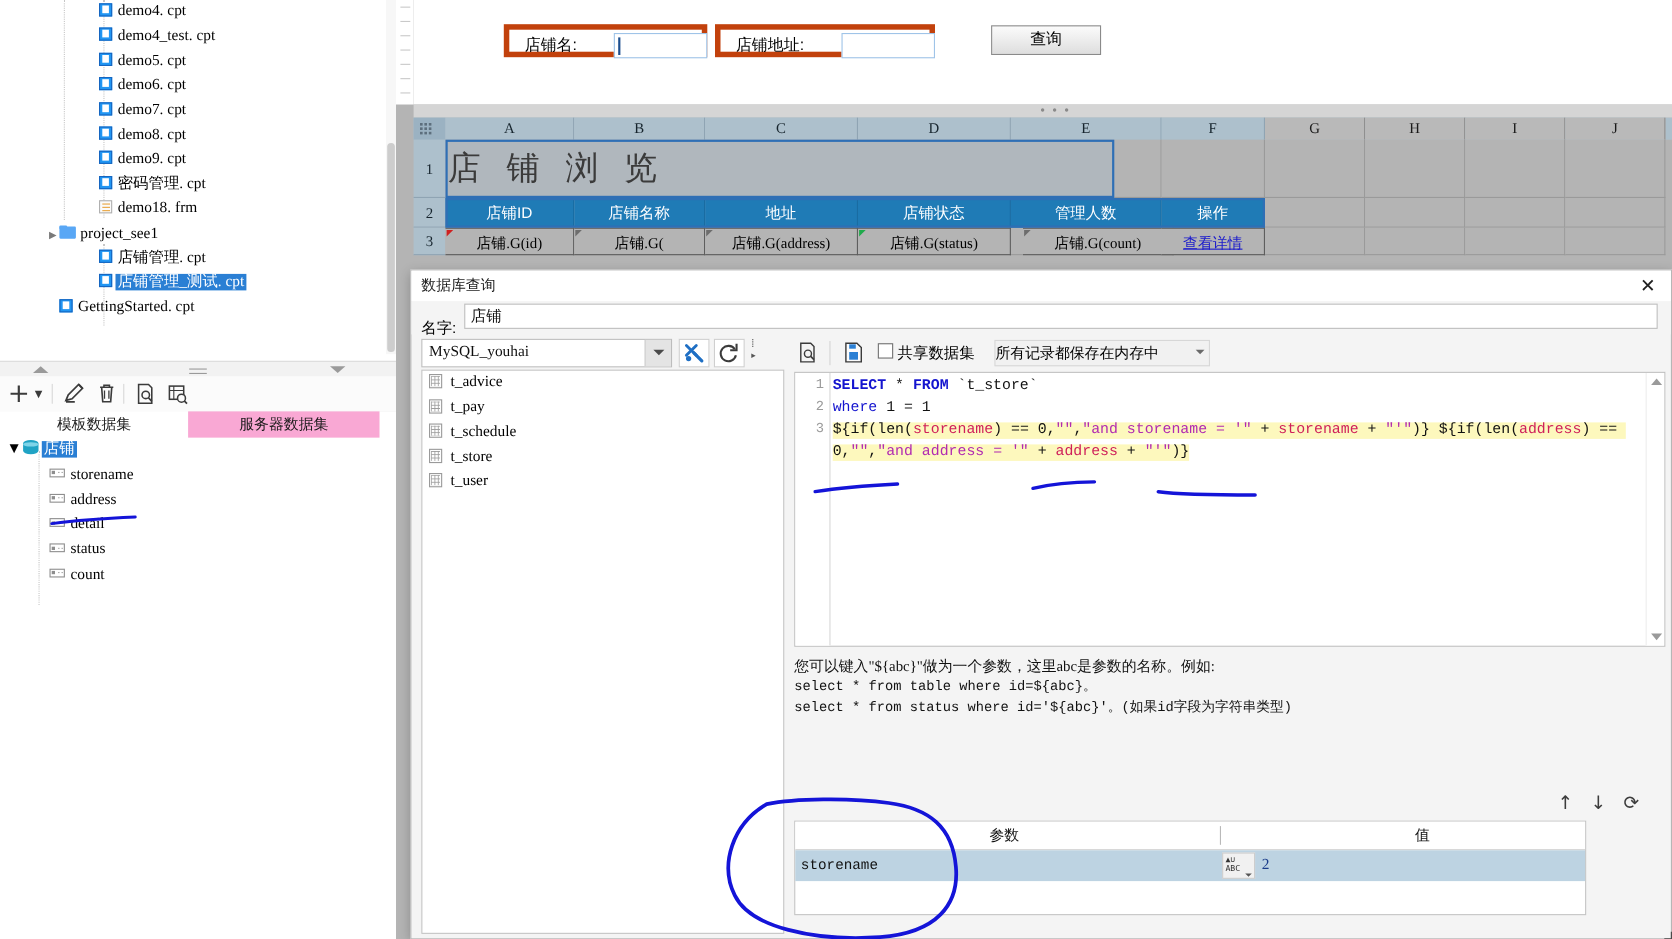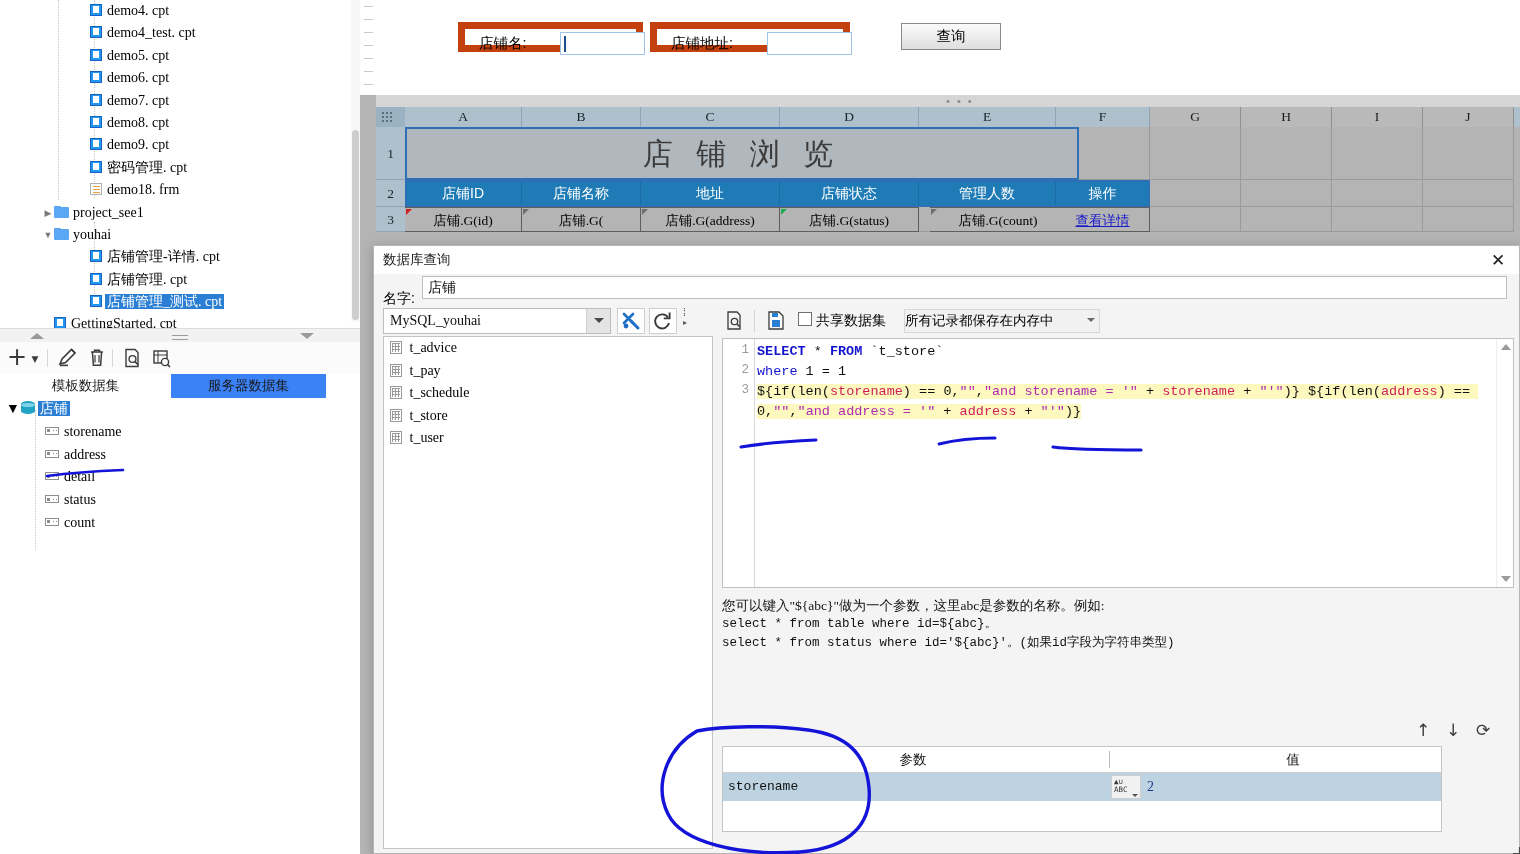--- a/index.html
+++ b/index.html
@@ -43,39 +43,39 @@
   
   #ds-toolbar{left:0;top:342px;width:360px;height:32px;background:#fbfbfb;border-bottom:1px solid #e2e2e2;}
   .tb-btn{position:absolute;top:4px;width:26px;height:24px;cursor:default;}
   .tb-sep{position:absolute;top:7px;width:1px;height:18px;background:#d7d7d7;}
   .gl{position:absolute;font-size:20px;line-height:24px;color:#3b3b3b;width:100%;text-align:center;font-family:"DejaVu Sans",sans-serif;}
 
   
   #ds-tabs{left:0;top:374px;width:360px;height:24px;background:#fff;}
   .ds-tab{position:absolute;top:0;height:24px;line-height:24px;text-align:center;font-size:13.5px;color:#1a1a1a;}
   #tab-tpl{left:0;width:171px;background:#fff;}
-  #tab-srv{left:171px;width:155px;background:#3b82f6;font-family:Liberation Serif, serif;}
+  #tab-srv{left:171px;width:174px;background:#f9a8d4;font-family:Liberation Serif, serif;}
 
   
   #ds-tree{left:0;top:398px;width:360px;height:165px;background:#fff;}
   .ds-row{position:relative;height:22.8px;line-height:22.8px;white-space:nowrap;font-family:"Liberation Serif","DejaVu Serif",serif;font-size:14px;}
   .ico-db{display:inline-block;width:18px;height:15px;vertical-align:-3px;position:relative;}
   .ico-db:before{content:"";position:absolute;left:1px;top:0;width:14px;height:13px;background:#20a3c4;border-radius:50%/24%;}
   .ico-db:after{content:"";position:absolute;left:1px;top:1.5px;width:14px;height:4px;background:#7fd4e8;border-radius:50%;}
   .ico-fld{display:inline-block;width:18px;height:12px;vertical-align:-2px;position:relative;}
   .ico-fld:before{content:"";position:absolute;left:1px;top:1px;width:14px;height:8px;border:1px solid #8e8e8e;background:#fff;box-sizing:border-box;}
   .ico-fld:after{content:"";position:absolute;left:3px;top:3.5px;width:3px;height:3px;background:#8e8e8e;box-shadow:5px 0 0 -1px #8e8e8e,8px 0 0 -1px #8e8e8e;}
 
   
   #report-area{left:360px;top:0;width:1160px;height:854px;background:#b4b4b4;}
   #form-band{left:16px;top:0;width:1144px;height:95px;background:#fff;}
   #form-rowlabels{left:0;top:0;width:16px;height:95px;background:#ffffff;}
   .rl-tick{position:absolute;left:4px;width:9px;height:1px;background:#c9c9c9;}
 
-  .fld-group{position:absolute;top:22px;height:30px;border:7px solid #c2410c;background:#fff;box-sizing:border-box;}
+  .fld-group{position:absolute;top:22px;height:30px;border:5px solid #c2410c;background:#fff;box-sizing:border-box;}
   .fld-label{position:absolute;line-height:28px;font-size:14.5px;color:#000;}
   .fld-input{position:absolute;top:3px;height:23px;border:1px solid #9fc4e8;background:#fff;box-sizing:border-box;}
   .caret{position:absolute;left:3px;top:3px;width:2px;height:16px;background:#1c4f8f;}
   #btn-query{position:absolute;top:23px;left:525px;width:100px;height:27px;
     background:linear-gradient(#fbfbfb,#dedede);border:1px solid #8a8a8a;box-sizing:border-box;
     font-size:14.5px;line-height:25px;text-align:center;color:#000;}
 
   
   #grid-wrap{left:16px;top:95px;width:1144px;height:155px;}
   #grid-handle{left:0;top:0;width:1144px;height:12px;background:#d5d5d5;}
@@ -86,23 +86,23 @@
     background-image:radial-gradient(#5d6f7d 45%,transparent 46%);
     background-size:4px 4px;}
   .col-cell{position:absolute;top:0;height:20px;line-height:20px;text-align:center;
     font-family:"Liberation Serif","DejaVu Serif",serif;font-size:13.5px;color:#16242d;
     border-right:1px solid #8fa4b3;box-sizing:border-box;background:#adc0cc;}
   .col-cell.grey{background:#b9b9b9;border-right:1px solid #8f8f8f;color:#1a1a1a;}
   .row-hdr{position:absolute;left:0;width:29px;text-align:center;
     font-family:"Liberation Serif","DejaVu Serif",serif;font-size:13.5px;color:#16242d;
     background:#adc0cc;border-bottom:1px solid #8fa4b3;box-sizing:border-box;}
   .gcell{position:absolute;box-sizing:border-box;border-right:1px solid #9a9a9a;border-bottom:1px solid #9a9a9a;background:#b4b4b4;}
-  #title-cell{position:absolute;left:29px;top:32px;width:674px;height:53px;
+  #title-cell{position:absolute;left:29px;top:32px;width:608px;height:53px;
     background:#b0b7bd;border:2px solid #2f6fb5;box-sizing:border-box;
-    text-align:center;line-height:50px;font-size:30px;letter-spacing:8px;color:#3b3b3b;
+    line-height:50px;font-size:30px;letter-spacing:8px;color:#3b3b3b;
     font-family:"Liberation Serif","DejaVu Serif",serif;}
   .hdr2{position:absolute;top:85px;height:27px;background:#1f7bb6;color:#fff;
     text-align:center;line-height:27px;font-size:14px;border-right:1px solid #1461918c;box-sizing:border-box;}
   .row3{position:absolute;top:112px;height:25px;background:#b4b4b4;color:#000;
     text-align:center;line-height:25px;font-size:13.5px;
     font-family:"Liberation Serif","DejaVu Serif",serif;
     border-right:1px solid #5e5e5e;border-bottom:1px solid #5e5e5e;border-top:1px solid #5e5e5e;box-sizing:border-box;}
   .cellmark{position:absolute;left:1px;top:1px;width:0;height:0;border-top:6px solid #cf2020;border-right:6px solid transparent;}
   .cellmark.g{border-top-color:#1faa4b;}
   .cellmark.b{border-top-color:#6d6d6d;}
@@ -195,22 +195,20 @@
       <div class="tree-row"><span style="display:inline-block;width:42px"></span><span class="tw"></span><span class="ico-cpt"></span><span class="tree-label">demo4. cpt</span></div>
       <div class="tree-row"><span style="display:inline-block;width:42px"></span><span class="tw"></span><span class="ico-cpt"></span><span class="tree-label">demo4_test. cpt</span></div>
       <div class="tree-row"><span style="display:inline-block;width:42px"></span><span class="tw"></span><span class="ico-cpt"></span><span class="tree-label">demo5. cpt</span></div>
       <div class="tree-row"><span style="display:inline-block;width:42px"></span><span class="tw"></span><span class="ico-cpt"></span><span class="tree-label">demo6. cpt</span></div>
       <div class="tree-row"><span style="display:inline-block;width:42px"></span><span class="tw"></span><span class="ico-cpt"></span><span class="tree-label">demo7. cpt</span></div>
       <div class="tree-row"><span style="display:inline-block;width:42px"></span><span class="tw"></span><span class="ico-cpt"></span><span class="tree-label">demo8. cpt</span></div>
       <div class="tree-row"><span style="display:inline-block;width:42px"></span><span class="tw"></span><span class="ico-cpt"></span><span class="tree-label">demo9. cpt</span></div>
       <div class="tree-row"><span style="display:inline-block;width:42px"></span><span class="tw"></span><span class="ico-cpt"></span><span class="tree-label">密码管理. cpt</span></div>
       <div class="tree-row"><span style="display:inline-block;width:42px"></span><span class="tw"></span><span class="ico-frm"></span><span class="tree-label">demo18. frm</span></div>
       <div class="tree-row"><span style="display:inline-block;width:6px"></span><span class="tw">▶</span><span class="ico-folder"></span><span class="tree-label">project_see1</span></div>
-      <div class="tree-row"><span style="display:inline-block;width:6px"></span><span class="tw">▼</span><span class="ico-folder"></span><span class="tree-label">youhai</span></div>
-      <div class="tree-row"><span style="display:inline-block;width:42px"></span><span class="tw"></span><span class="ico-cpt"></span><span class="tree-label">店铺管理-详情. cpt</span></div>
       <div class="tree-row"><span style="display:inline-block;width:42px"></span><span class="tw"></span><span class="ico-cpt"></span><span class="tree-label">店铺管理. cpt</span></div>
       <div class="tree-row"><span style="display:inline-block;width:42px"></span><span class="tw"></span><span class="ico-cpt"></span><span class="tree-label sel">店铺管理_测试. cpt</span></div>
       <div class="tree-row"><span style="display:inline-block;width:6px"></span><span class="tw"></span><span class="ico-cpt"></span><span class="tree-label">GettingStarted. cpt</span></div>
     </div>
 </div>
 <div class="abs" id="tree-scroll"></div>
 <div class="abs" id="tree-thumb"></div>
 
 <div class="abs" id="tree-splitter">
   <div class="sp-arrow" id="sp-up"></div>

